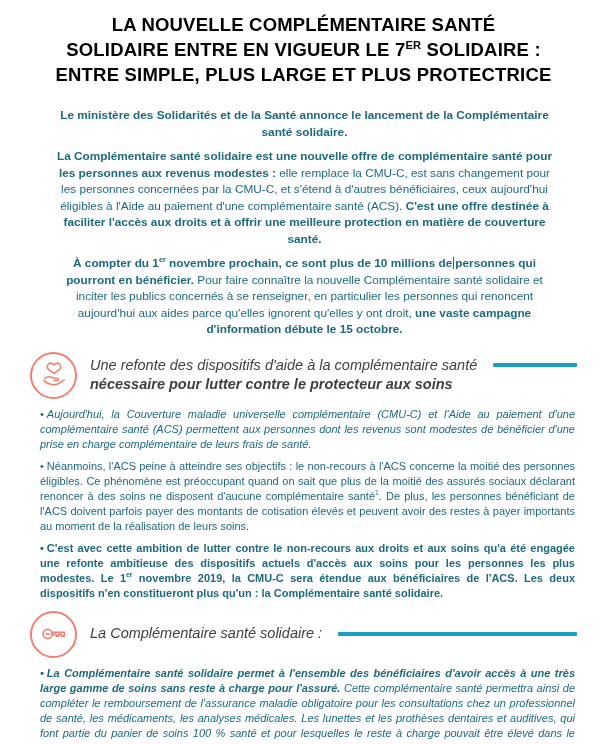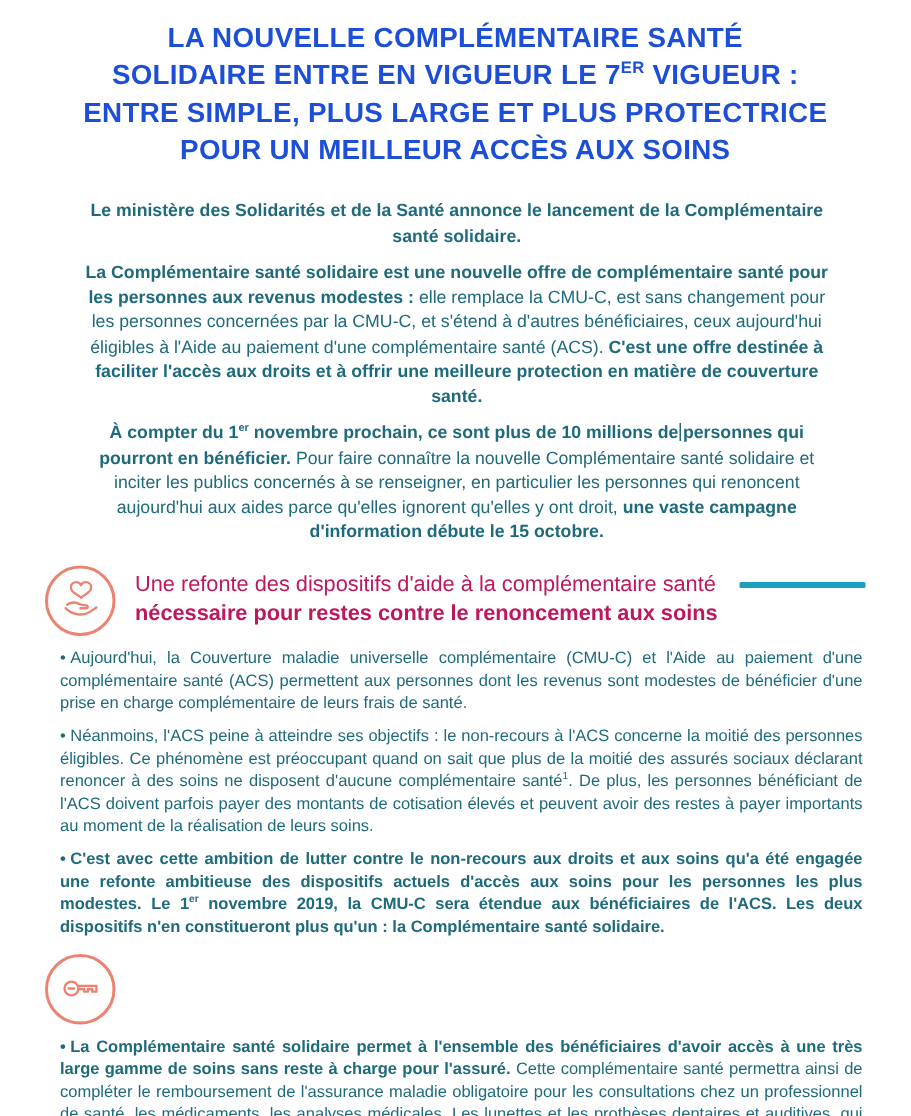--- a/index.html
+++ b/index.html
@@ -7,21 +7,21 @@
     width:607px;height:744px;background:#ffffff;overflow:hidden;
     font-family:"Liberation Sans", sans-serif;
     color:#1d6a7c;
     -webkit-font-smoothing:antialiased;
   }
   .page{width:607px;height:744px;position:relative;}
 
   h1.title{
     margin:12px 14px 0;
     text-align:center;
-    color:#1d4ed8;
+    color:#000000;
     font-size:18.5px;
     line-height:25px;
     font-weight:bold;
     letter-spacing:.2px;
   }
   h1.title sup{font-size:.6em;}
 
   .intro{margin:20px 36px 0 38px;}
   .intro p{
     margin:8px 16px 0;
@@ -41,45 +41,44 @@
 
   section{margin:14px 30px 0;}
   section.second{margin-top:10px;}
   .sec-head{display:flex;align-items:center;gap:13px;}
   .icon-circle{
     width:43px;height:43px;flex:0 0 auto;
     border:2px solid #ec8370;border-radius:50%;
     display:flex;align-items:center;justify-content:center;
   }
   .icon-circle svg{display:block;}
-  .sec-titles{flex:1;font-size:14.5px;line-height:19.5px;color:#be185d;}
+  .sec-titles{flex:1;font-size:14.5px;line-height:19.5px;color:#404040;font-style:italic;}
   .t1{display:flex;align-items:center;}
   .t1 .rule{flex:1;height:4px;background:#1b9fc0;margin-left:16px;border-radius:1px;}
   .t2{font-weight:bold;}
 
   .sec-body{margin:8px 2px 0 10px;}
   .sec-body p.bullet{
     margin:7px 0 0;
     text-align:justify;
     font-size:11px;
     line-height:15px;
   }
-  .sec-body p.bullet:first-child{margin-top:0;}
+  .sec-body p.bullet:first-child{margin-top:0;font-style:italic;}
   .dot{padding-right:3px;}
 </style>
 </head>
 <body>
 
 <div class="page">
 
   <h1 class="title">
       <div><span>LA NOUVELLE COMPLÉMENTAIRE SANTÉ</span></div>
-      <div><span>SOLIDAIRE ENTRE EN VIGUEUR LE 7</span><sup>ER</sup><span> VIGUEUR :</span></div>
+      <div><span>SOLIDAIRE ENTRE EN VIGUEUR LE 7</span><sup>ER</sup><span> SOLIDAIRE :</span></div>
       <div><span>ENTRE SIMPLE, PLUS LARGE ET PLUS PROTECTRICE</span></div>
-      <div><span>POUR UN MEILLEUR ACCÈS AUX SOINS</span></div>
     </h1>
 
   <div class="intro">
     <p><span class="b">Le ministère des Solidarités et de la Santé annonce le lancement de la Complémentaire santé solidaire.</span></p>
     <p><span class="b">La Complémentaire santé solidaire est une nouvelle offre de complémentaire santé pour les personnes aux revenus modestes : </span><span>elle remplace la CMU-C, est sans changement pour les personnes concernées par la CMU-C, et s'étend à d'autres bénéficiaires, ceux aujourd'hui éligibles à l'Aide au paiement d'une complémentaire santé (ACS). </span><span class="b">C'est une offre destinée à faciliter l'accès aux droits et à offrir une meilleure protection en matière de couverture santé.</span></p>
     <p><span class="b">À compter du 1</span><sup class="b">er</sup><span class="b"> novembre prochain, ce sont plus de 10 millions de</span><span class="caret"></span><span class="b">personnes qui pourront en bénéficier. </span><span>Pour faire connaître la nouvelle Complémentaire santé solidaire et inciter les publics concernés à se renseigner, en particulier les personnes qui renoncent aujourd'hui aux aides parce qu'elles ignorent qu'elles y ont droit, </span><span class="b">une vaste campagne d'information débute le 15 octobre.</span></p>
   </div>
 
   <section>
     <div class="sec-head">
@@ -88,40 +87,44 @@
           <path d="M24 22 C21 18 14.5 17.8 14.5 12.2 C14.5 8.9 17.2 7.2 19.6 7.2 C21.6 7.2 23.2 8.4 24 10.1 C24.8 8.4 26.4 7.2 28.4 7.2 C30.8 7.2 33.5 8.9 33.5 12.2 C33.5 17.8 27 18 24 22 Z"></path>
           <path d="M11 28.5 C15 25.8 18.5 26 21.5 27.4 C23.6 28.4 26.4 29 28.8 29 C30.8 29 30.8 31.8 28.8 31.8 L23.5 31.8"></path>
           <path d="M9.5 31.5 C15 38 26 39.5 32.5 35.2 L38.5 31"></path>
         </svg>
       </div>
       <div class="sec-titles">
         <div class="t1">
           <span>Une refonte des dispositifs d'aide à la complémentaire santé</span>
           <span class="rule"></span>
         </div>
-        <div class="t2">nécessaire pour restes contre le renoncement aux soins</div>
+        <div class="t2">nécessaire pour lutter contre le protecteur aux soins</div>
       </div>
     </div>
     <div class="sec-body">
         <p class="bullet"><span class="dot">•</span><span>Aujourd'hui, la Couverture maladie universelle complémentaire (CMU-C) et l'Aide au paiement d'une complémentaire santé (ACS) permettent aux personnes dont les revenus sont modestes de bénéficier d'une prise en charge complémentaire de leurs frais de santé.</span></p>
         <p class="bullet"><span class="dot">•</span><span>Néanmoins, l'ACS peine à atteindre ses objectifs : le non-recours à l'ACS concerne la moitié des personnes éligibles. Ce phénomène est préoccupant quand on sait que plus de la moitié des assurés sociaux déclarant renoncer à des soins ne disposent d'aucune complémentaire santé</span><sup>1</sup><span>. De plus, les personnes bénéficiant de l'ACS doivent parfois payer des montants de cotisation élevés et peuvent avoir des restes à payer importants au moment de la réalisation de leurs soins.</span></p>
         <p class="bullet"><span class="dot b">•</span><span class="b">C'est avec cette ambition de lutter contre le non-recours aux droits et aux soins qu'a été engagée une refonte ambitieuse des dispositifs actuels d'accès aux soins pour les personnes les plus modestes. Le 1</span><sup class="b">er</sup><span class="b"> novembre 2019, la CMU-C sera étendue aux bénéficiaires de l'ACS. Les deux dispositifs n'en constitueront plus qu'un : la Complémentaire santé solidaire.</span></p>
       </div>
   </section>
 
   <section class="second">
     <div class="sec-head">
       <div class="icon-circle">
         <svg width="34" height="34" viewBox="0 0 48 48" fill="none" stroke="#ec8370" stroke-width="2.2" stroke-linecap="round" stroke-linejoin="round">
           <circle cx="15" cy="24" r="6.5"></circle>
           <path d="M21.5 21.5 L38.5 21.5 L38.5 27 L34.5 27 L34.5 24.5 L30.5 24.5 L30.5 27 L27 27 L27 24.5 L21.5 24.5"></path>
           <path d="M12.5 24 L17.5 24"></path>
         </svg>
       </div>
       <div class="sec-titles">
+        <div class="t1">
+          <span>La Complémentaire santé solidaire :</span>
+          <span class="rule"></span>
+        </div>
       </div>
     </div>
     <div class="sec-body">
         <p class="bullet"><span class="dot b">•</span><span class="b">La Complémentaire santé solidaire permet à l'ensemble des bénéficiaires d'avoir accès à une très large gamme de soins sans reste à charge pour l'assuré. </span><span>Cette complémentaire santé permettra ainsi de compléter le remboursement de l'assurance maladie obligatoire pour les consultations chez un professionnel de santé, les médicaments, les analyses médicales. Les lunettes et les prothèses dentaires et auditives, qui font partie du panier de soins 100 % santé et pour lesquelles le reste à charge pouvait être élevé dans le cadre du dispositif ACS, sont désormais intégralement prises en charge.</span></p>
       </div>
   </section>
 
 </div>
 
 </body></html>

